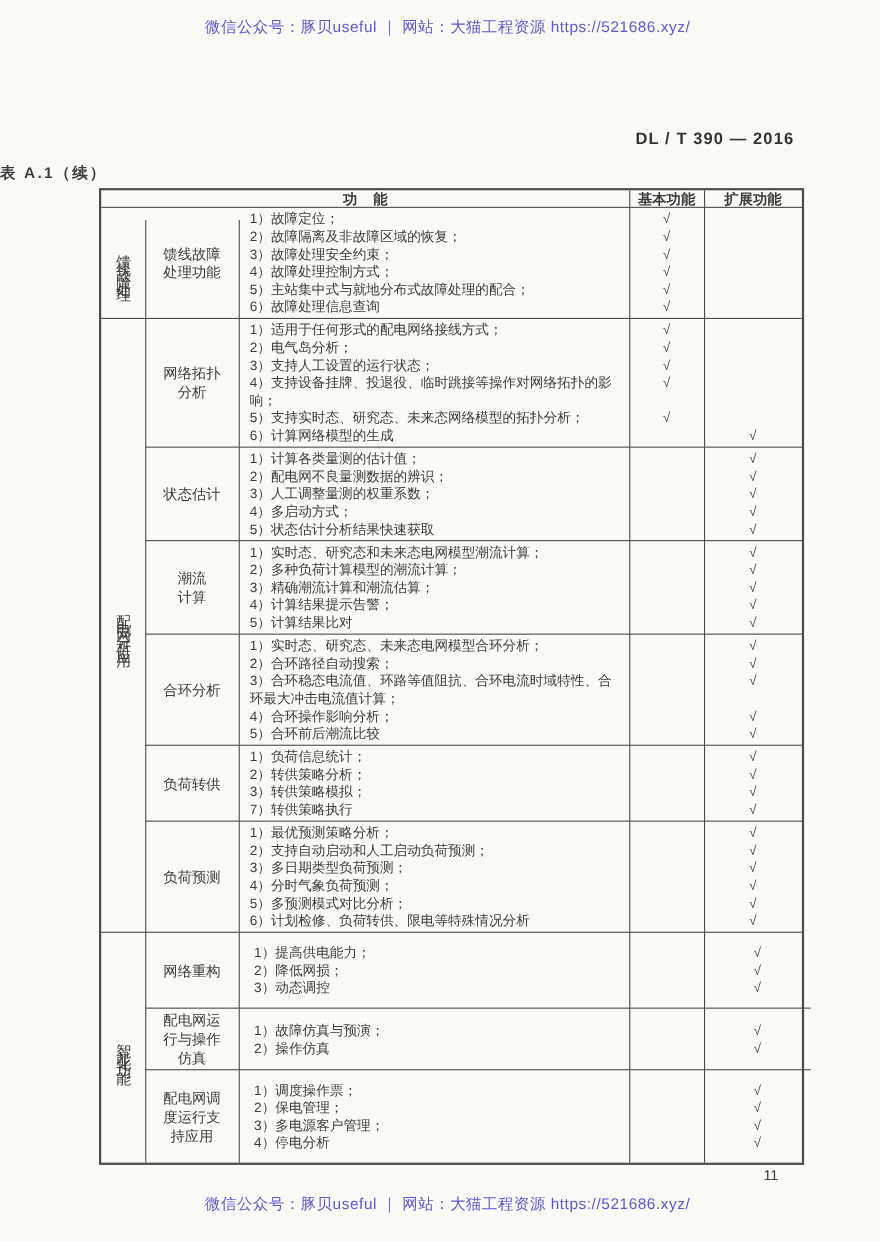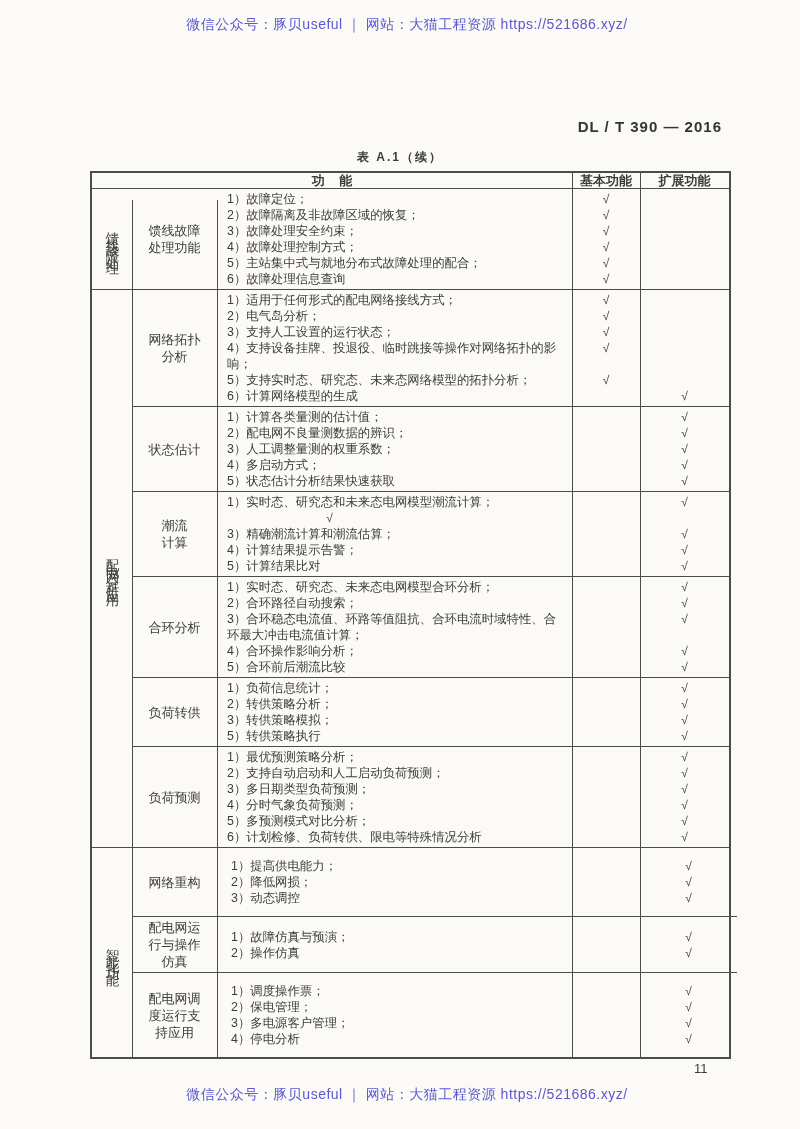--- a/index.html
+++ b/index.html
@@ -17,21 +17,21 @@
     font-size:14px; letter-spacing:0.5px;padding-left:14px;
   }
   .watermark.top { top:16px; }
   .watermark.bottom { top:1086px; }
   .doc-header {
     position:absolute; top:118px; right:78px;
     font-size:15px; font-weight:bold; letter-spacing:1px; color:#333;
   }
   .table-title {
     position:absolute; top:149px; left:0; width:100%;
-    text-align:center; font-size:12px; font-weight:bold; letter-spacing:2px;
+    text-align:left; font-size:14px; font-weight:bold; letter-spacing:2px;
   }
   .a1-table {
     position:absolute; left:90px; top:171px; width:641px;
     border:2px solid #4c4c4c; background:transparent;
   }
   
   .thead { display:flex; height:16px; border-bottom:1px solid #4c4c4c; font-size:13px; font-weight:bold; }
   .th { display:flex; align-items:center; justify-content:center; }
   .th-func { width:480px; white-space:pre; }
   .th-basic { width:68px; }
@@ -196,20 +196,21 @@
           <div class="subrow">
             <div class="sub-cell">潮流
 计算</div>
             <div class="items">
               <div class="item">
                 <div class="item-text">1）实时态、研究态和未来态电网模型潮流计算；</div>
                 <div class="mark basic"></div>
                 <div class="mark ext">√</div>
               </div>
               <div class="item">
+                <div class="item-text">2）多种负荷计算模型的潮流计算；</div>
                 <div class="mark basic"></div>
                 <div class="mark ext">√</div>
               </div>
               <div class="item">
                 <div class="item-text">3）精确潮流计算和潮流估算；</div>
                 <div class="mark basic"></div>
                 <div class="mark ext">√</div>
               </div>
               <div class="item">
                 <div class="item-text">4）计算结果提示告警；</div>
@@ -265,21 +266,21 @@
                 <div class="item-text">2）转供策略分析；</div>
                 <div class="mark basic"></div>
                 <div class="mark ext">√</div>
               </div>
               <div class="item">
                 <div class="item-text">3）转供策略模拟；</div>
                 <div class="mark basic"></div>
                 <div class="mark ext">√</div>
               </div>
               <div class="item">
-                <div class="item-text">5）转供策略执行</div>
+                <div class="item-text">7）转供策略执行</div>
                 <div class="mark basic"></div>
                 <div class="mark ext">√</div>
               </div>
             </div>
           </div>
           <div class="subrow">
             <div class="sub-cell">负荷预测</div>
             <div class="items">
               <div class="item">
                 <div class="item-text">1）最优预测策略分析；</div>

